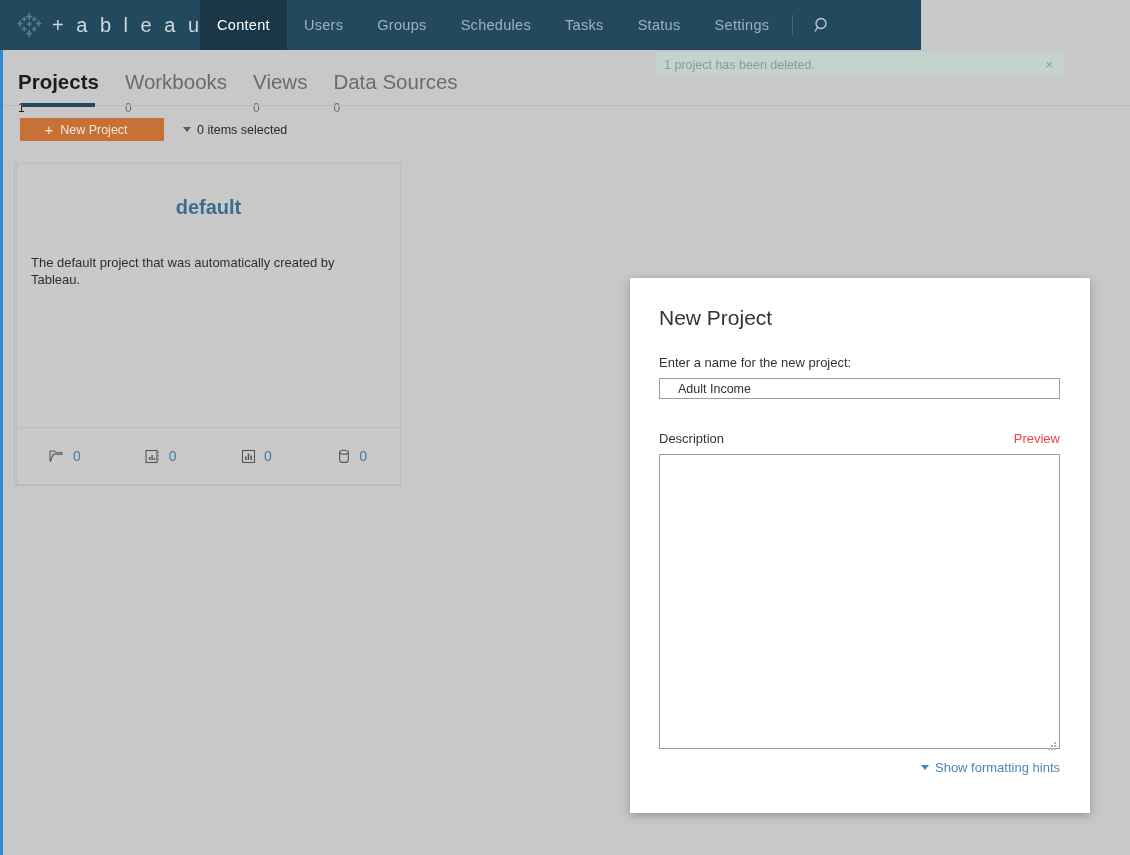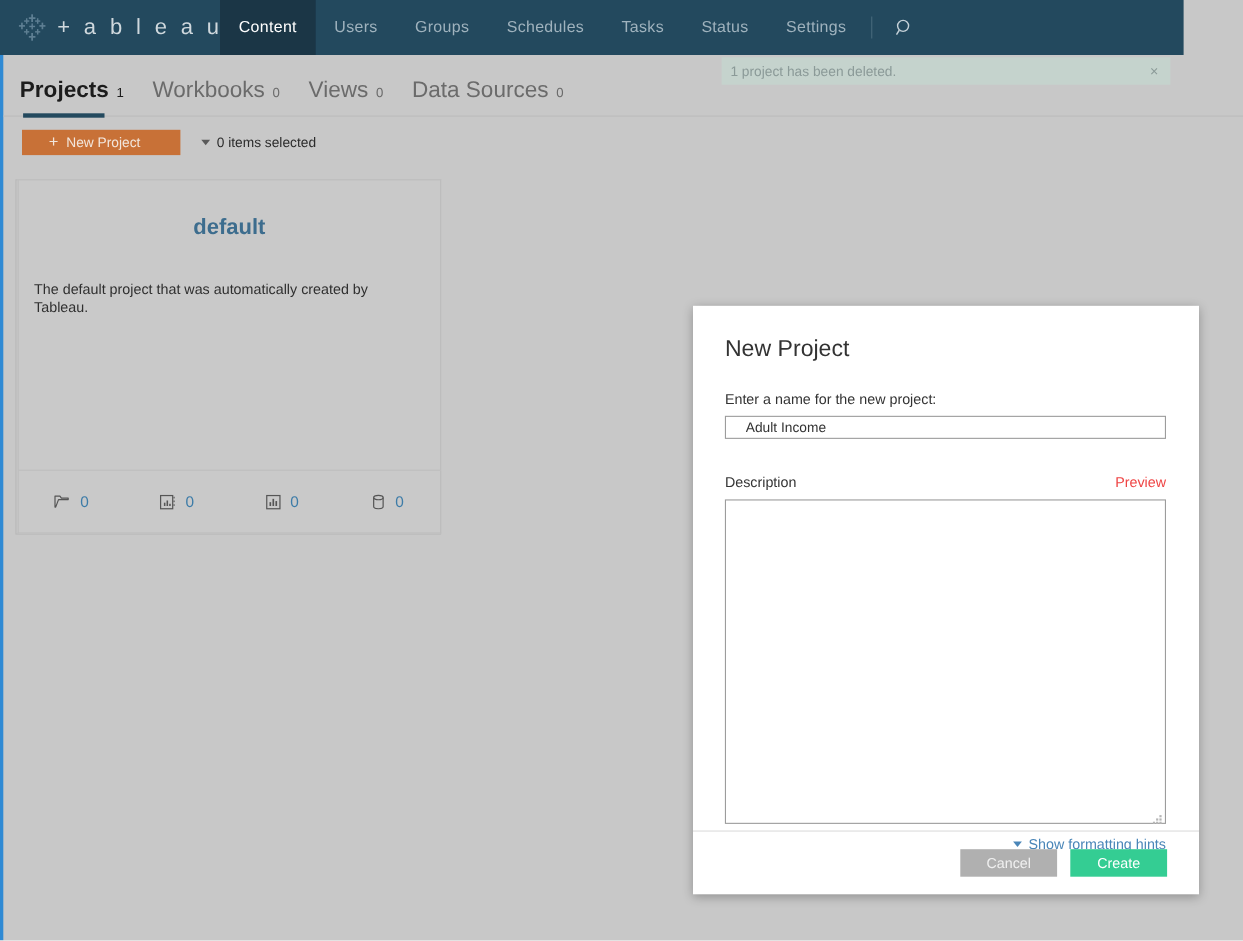--- a/index.html
+++ b/index.html
@@ -18,21 +18,21 @@
     width: 1130px;
     height: 855px;
     background: #c8c8c8;
     overflow: hidden;
   }
 
   
   .topnav {
     position: absolute;
     top: 0; left: 0;
-    width: 1076px;
+    width: 921px;
     height: 50px;
     background: #23495e;
     display: flex;
     align-items: stretch;
     z-index: 5;
   }
   .brand {
     width: 200px;
     display: flex;
     align-items: center;
@@ -130,20 +130,21 @@
     align-items: flex-end;
     gap: 0;
   }
   .tab {
     display: flex;
     align-items: baseline;
     gap: 7px;
     padding: 0 26px 10px 0;
     cursor: pointer;
     position: relative;
+    flex-direction: column;
   }
   .tab .tab-label {
     font-size: 20.5px;
     color: #6b6b6b;
     white-space: nowrap;
   }
   .tab .tab-count {
     font-size: 12px;
     color: #6b6b6b;
   }
@@ -563,19 +564,15 @@
           </svg>
         </span>
       </div>
 
       <div class="hints-row">
         <span class="caret-down small"></span>
         <span class="hints-link">Show formatting hints</span>
       </div>
     </div>
 
-    <div class="modal-footer">
-      <button class="btn btn-cancel">Cancel</button>
-      <button class="btn btn-create">Create</button>
-    </div>
   </div>
 
 </div>
 
 </body></html>

